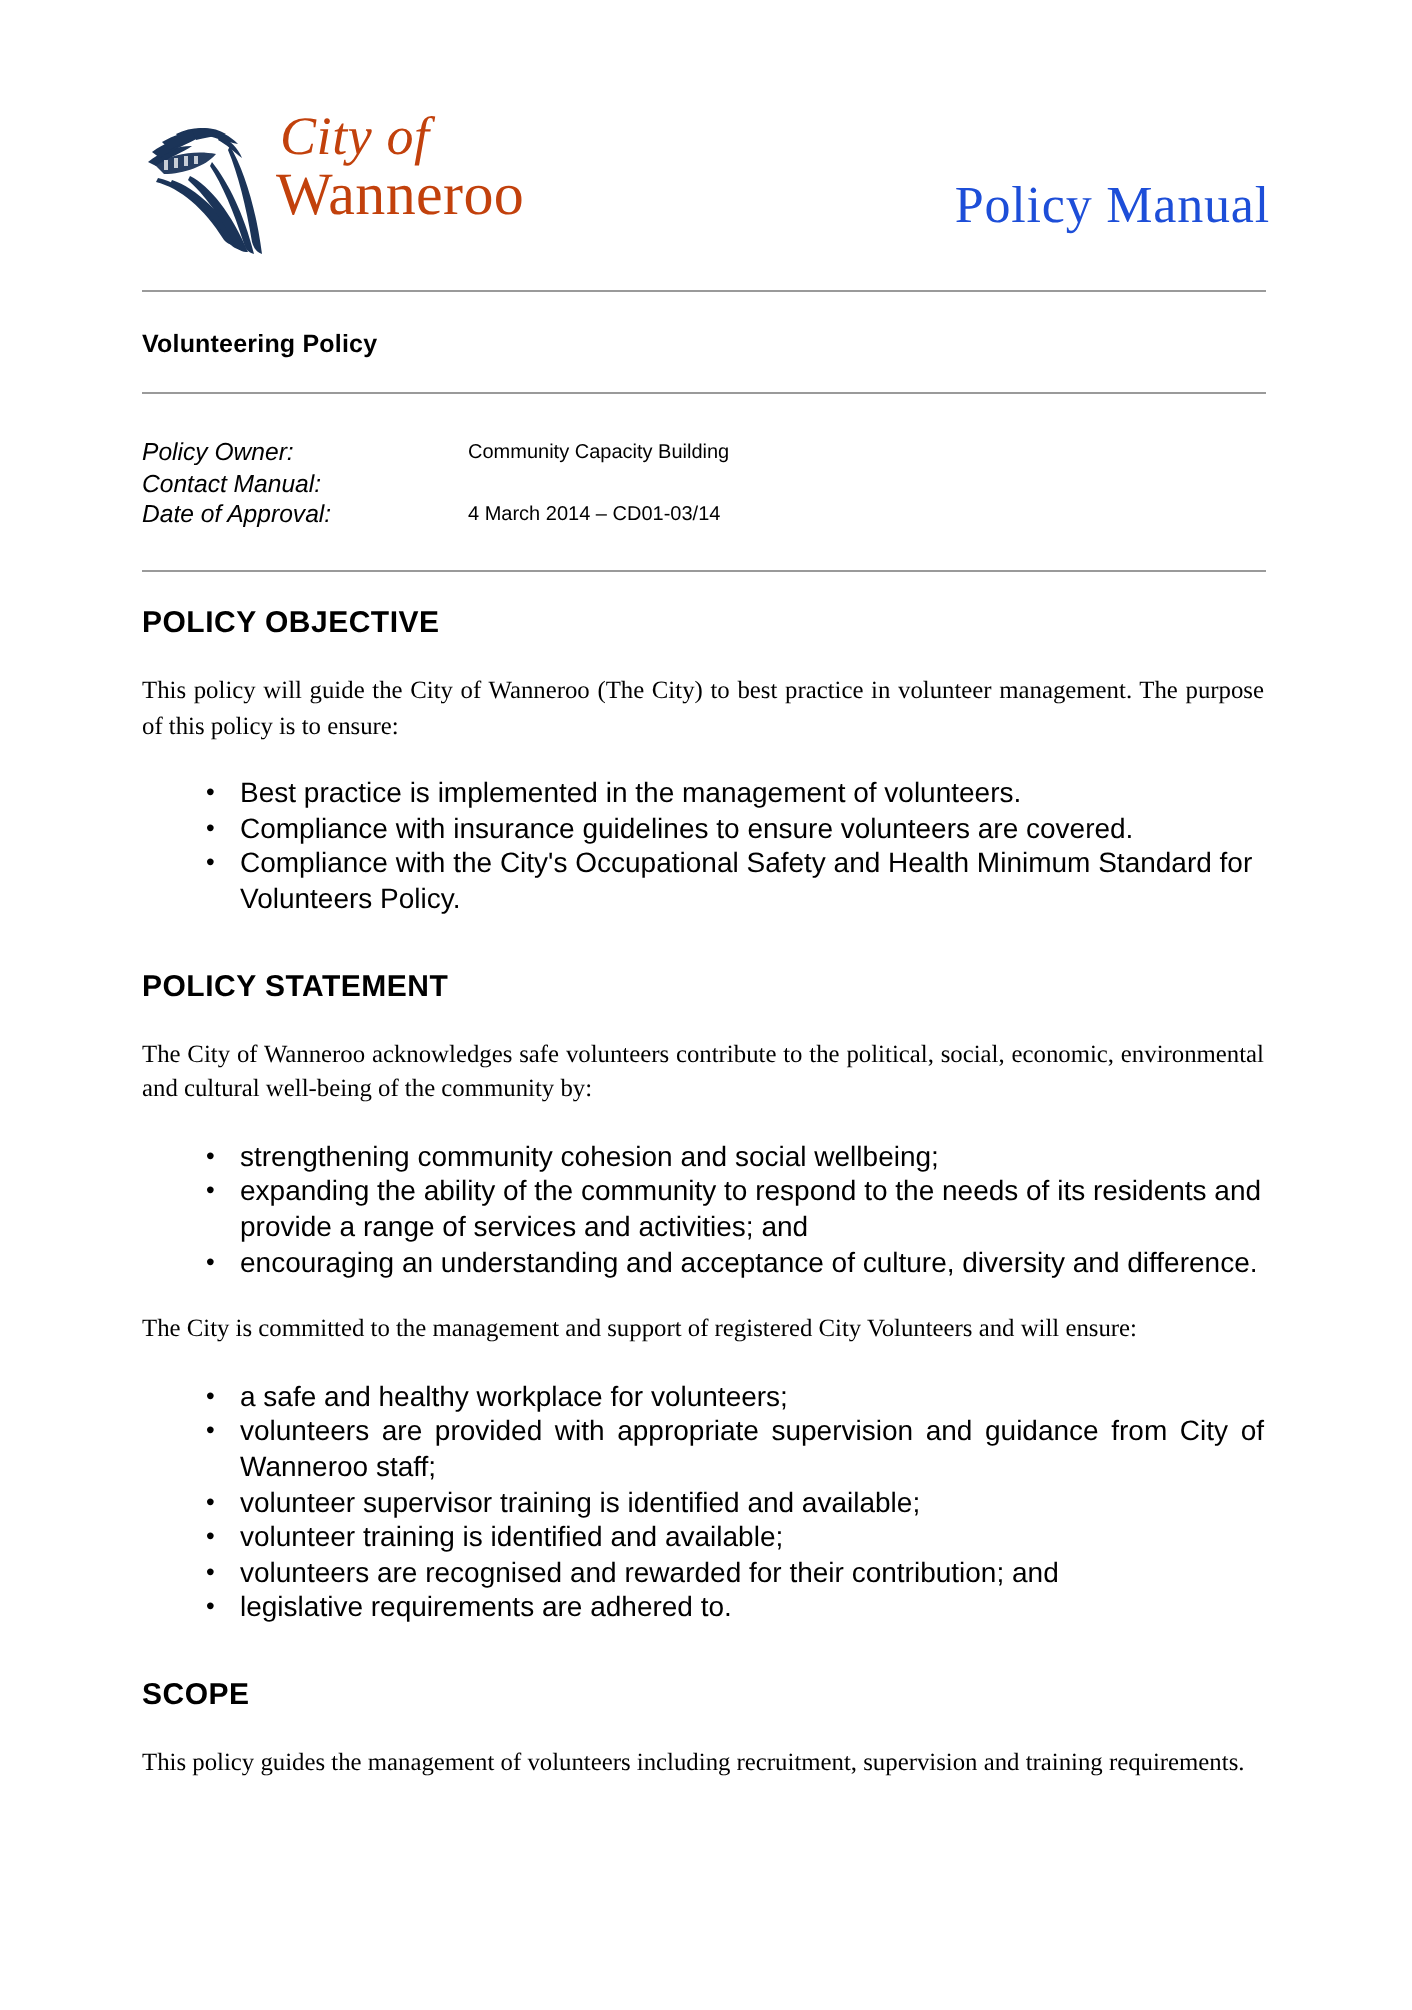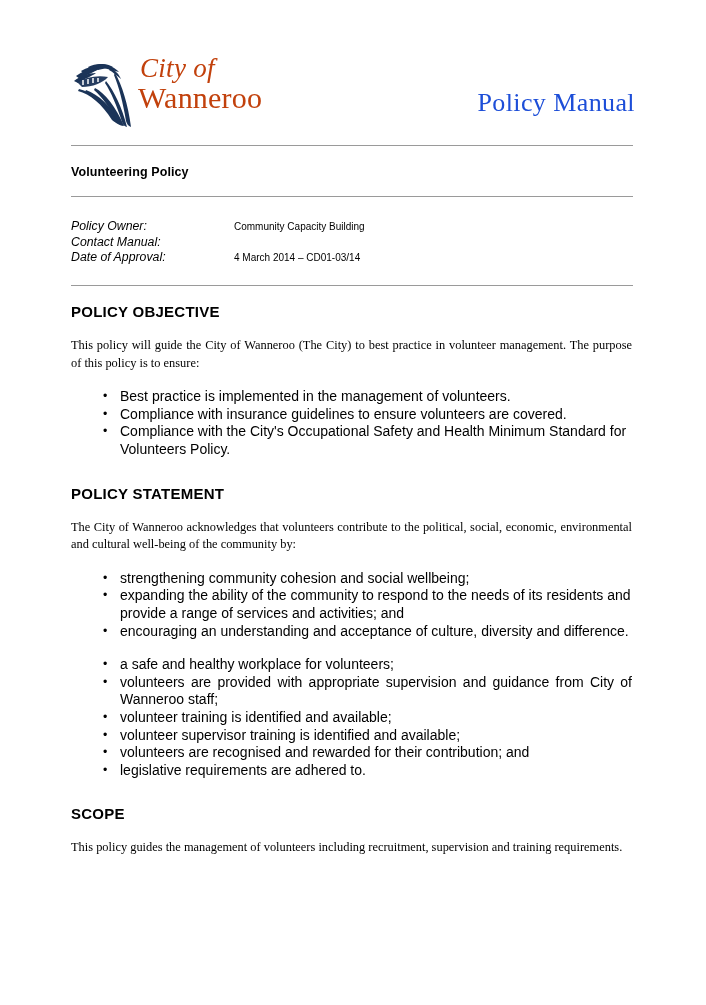--- a/index.html
+++ b/index.html
@@ -229,32 +229,33 @@
 
     <div class="sec-heading">POLICY OBJECTIVE</div>
     <p class="body">This policy will guide the City of Wanneroo (The City) to best practice in volunteer management. The purpose of this policy is to ensure:</p>
     <ul class="bullets">
       <li>Best practice is implemented in the management of volunteers.</li>
       <li>Compliance with insurance guidelines to ensure volunteers are covered.</li>
       <li>Compliance with the City's Occupational Safety and Health Minimum Standard for Volunteers Policy.</li>
     </ul>
 
     <div class="sec-heading spaced-top">POLICY STATEMENT</div>
-    <p class="body">The City of Wanneroo acknowledges that volunteers contribute to the political, social, economic, environmental and cultural well-being of the community by:</p>
+    <p class="body">The City of Wanneroo acknowledges safe volunteers contribute to the political, social, economic, environmental and cultural well-being of the community by:</p>
     <ul class="bullets">
       <li>strengthening community cohesion and social wellbeing;</li>
       <li>expanding the ability of the community to respond to the needs of its residents and provide a range of services and activities; and</li>
       <li class="justify">encouraging an understanding and acceptance of culture, diversity and difference.</li>
     </ul>
 
+    <p class="body">The City is committed to the management and support of registered City Volunteers and will ensure:</p>
     <ul class="bullets">
       <li>a safe and healthy workplace for volunteers;</li>
       <li class="justify">volunteers are provided with appropriate supervision and guidance from City of Wanneroo staff;</li>
+      <li>volunteer supervisor training is identified and available;</li>
       <li>volunteer training is identified and available;</li>
-      <li>volunteer supervisor training is identified and available;</li>
       <li>volunteers are recognised and rewarded for their contribution; and</li>
       <li>legislative requirements are adhered to.</li>
     </ul>
 
     <div class="sec-heading spaced-top">SCOPE</div>
     <p class="body">This policy guides the management of volunteers including recruitment, supervision and training requirements.</p>
 
   </div>
 </div>
 

